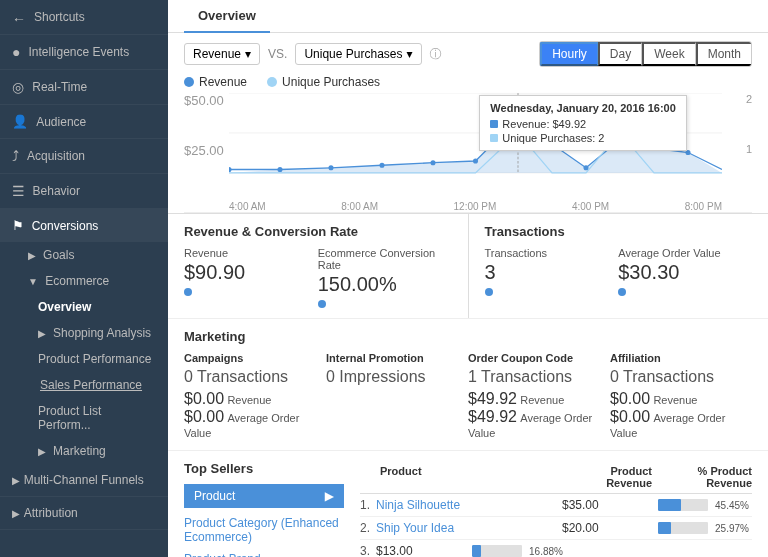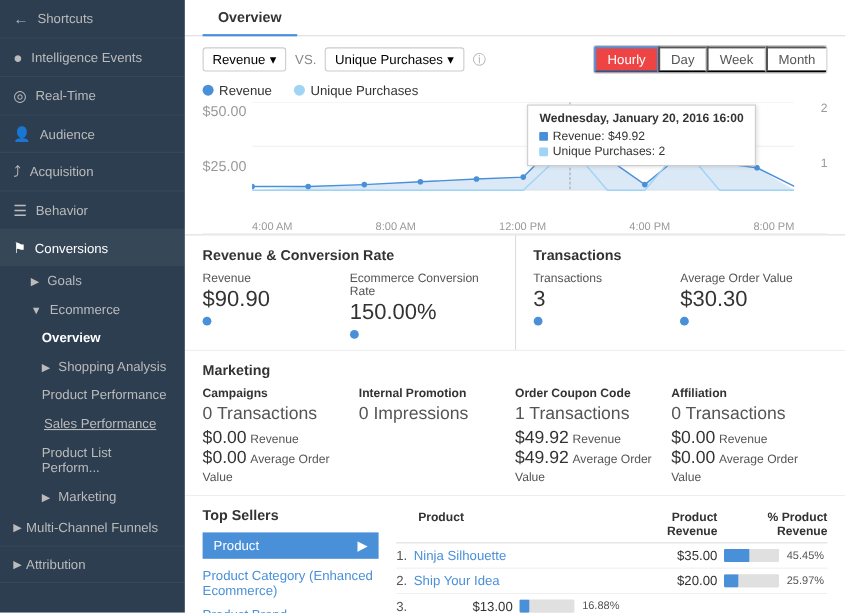--- a/index.html
+++ b/index.html
@@ -82,21 +82,21 @@
       font-size: 12px;
       background: #fff;
       cursor: pointer;
       gap: 4px;
     }
     .vs-label { color: #888; font-size: 12px; }
     .info-icon { color: #aaa; font-size: 12px; cursor: pointer; }
     .time-btns { margin-left: auto; display: flex; border: 1px solid #ccc; border-radius: 3px; overflow: hidden; }
     .time-btn { padding: 3px 10px; font-size: 12px; cursor: pointer; background: #fff; border-right: 1px solid #ccc; color: #555; }
     .time-btn:last-child { border-right: none; }
-    .time-btn.active { background: #ef4444; color: #fff; border-color: #4a90d9; }
+    .time-btn.active { background: #3b82f6; color: #fff; border-color: #4a90d9; }
 
     
     .legend {
       display: flex;
       align-items: center;
       padding: 0 16px 4px 16px;
       gap: 20px;
       font-size: 12px;
     }
     .legend-item { display: flex; align-items: center; gap: 5px; }
@@ -213,21 +213,21 @@
     }
     .left-panel-link { color: #4a90d9; font-size: 12px; padding: 4px 0; display: block; cursor: pointer; }
     .right-panel { flex: 1; }
     .table-header { display: flex; padding: 4px 0; border-bottom: 1px solid #ddd; font-size: 11px; font-weight: bold; color: #333; }
     .col-product { flex: 1; }
     .col-revenue { width: 90px; text-align: right; }
     .col-pct { width: 100px; text-align: right; }
     .table-row { display: flex; padding: 4px 0; border-bottom: 1px solid #f0f0f0; font-size: 12px; align-items: center; }
     .row-num { width: 16px; color: #555; }
     .row-name { flex: 1; color: #4a90d9; cursor: pointer; }
-    .row-revenue { width: 90px; text-align: right; color: #333; }
+    .row-revenue { width: 90px; text-align: left; color: #333; }
     .row-bar-cell { width: 100px; display: flex; align-items: center; justify-content: flex-end; gap: 4px; }
     .bar-container { width: 50px; height: 12px; background: #e0e0e0; border-radius: 1px; overflow: hidden; }
     .bar-fill { height: 100%; background: #4a90d9; border-radius: 1px; }
     .bar-pct { font-size: 10px; color: #555; min-width: 40px; text-align: center; }
   </style>
 </head>
 <body>
 
 <nav class="sidebar">
   <div class="sidebar-item">

